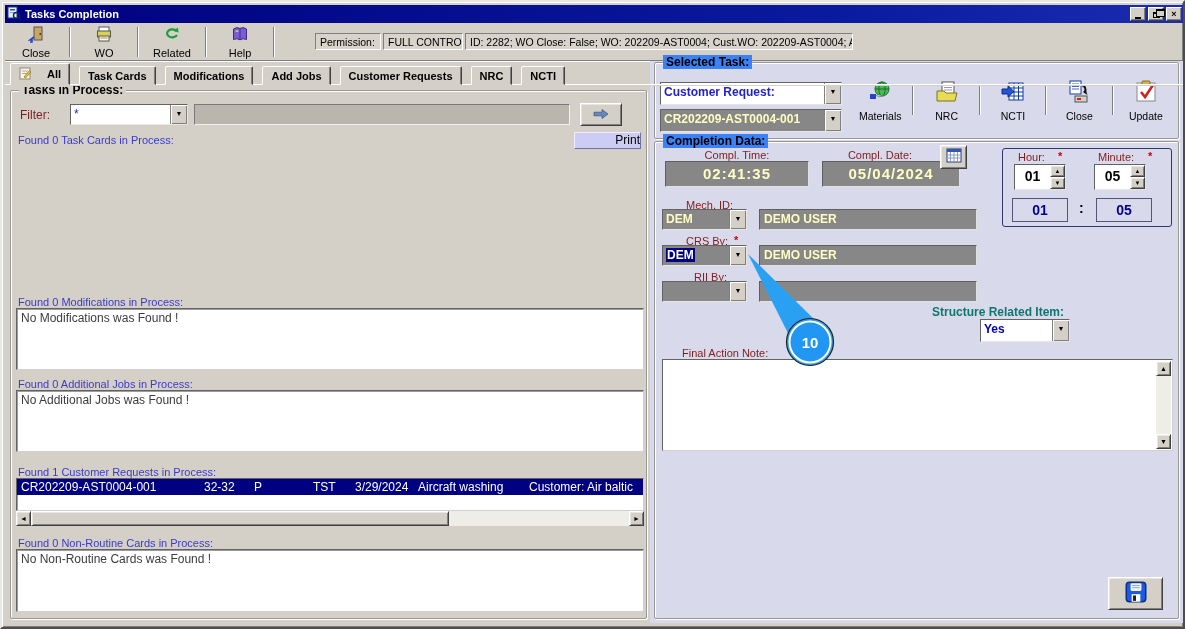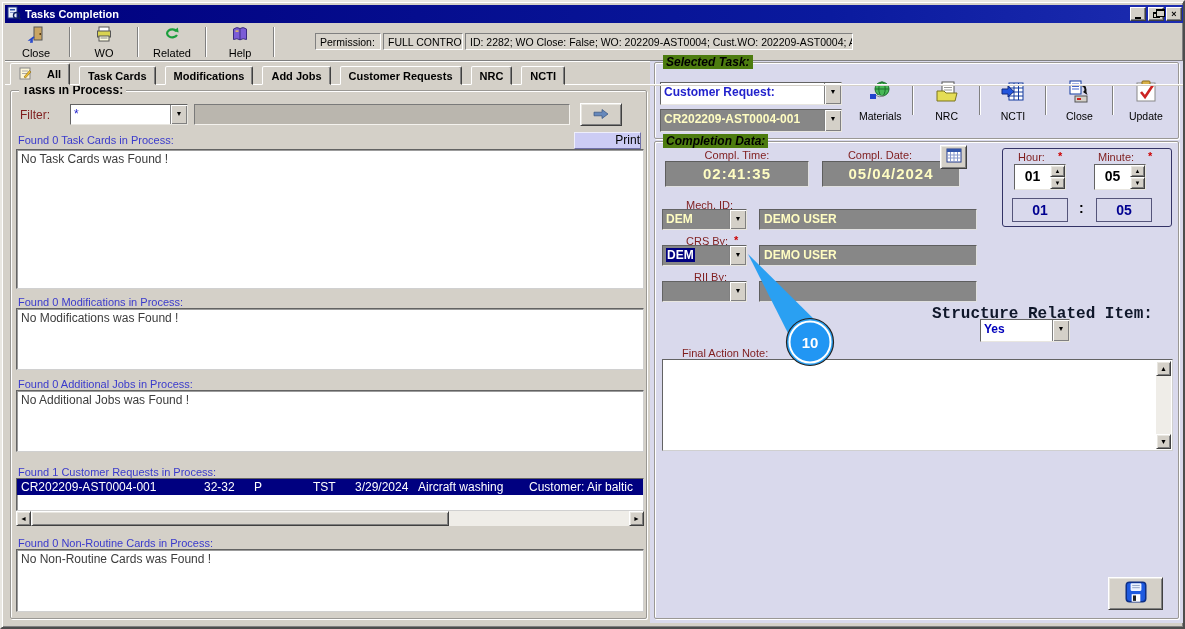--- a/index.html
+++ b/index.html
@@ -63,36 +63,36 @@
   .gray-field{ position:absolute; background:#878787; border:1px solid; border-color:#5e5e5e #e0e0e0 #e0e0e0 #5e5e5e;
     color:#fffdc2; font-weight:bold; font-size:12px; padding:2px 4px 0 4px; white-space:nowrap; overflow:hidden;}
   .bigval{ font-size:15px; text-align:center; letter-spacing:1px; padding-top:3px;}
   
   .hscroll{ position:absolute; left:14px; top:509px; width:628px; height:15px; background:#efede8; display:flex;}
   .sb-btn{ width:15px; height:15px; font-size:7px; line-height:13px; text-align:center; flex:none;}
   .hthumb{ width:418px; height:15px; margin-left:0;}
   .vscroll{ position:absolute; right:1px; top:1px; bottom:1px; width:15px; background:#efede8; display:flex; flex-direction:column; justify-content:space-between;}
   
   .right-bg{ position:absolute; left:648px; top:59px; width:533px; height:562px; background:#d9d9ec; }
-  .lav .legend{ background:#4d7c0f;font-style:italic; }
+  .lav .legend{ background:#3b82f6; }
   .grp-left .legend{ background:#d4d0c8; }
   .task-btn{ display:flex; flex-direction:column; align-items:center; justify-content:center; gap:2px; width:64px; height:60px; background:transparent; border:none; cursor:default;}
   .task-btn .lbl{ font-size:10.5px; }
   .small-label{ position:absolute; font-size:11px; color:#7f1d1d; }
   .req-star{ color:#cc0000; font-weight:bold; }
   .spinbox{ position:absolute; display:flex; background:#fff; border:1px solid; border-color:#636363 #e8e6e0 #e8e6e0 #636363;}
   .spin-val{ flex:1; text-align:center; font-size:14px; font-weight:bold; padding-top:3px;}
   .spin-btns{ width:15px; display:flex; flex-direction:column;}
   .spin-btns .btn3d{ flex:1; font-size:6px; line-height:9px; text-align:center; padding:0;}
   .hm-box{ position:absolute; left:1000px; top:146px; width:170px; height:79px; border:1px solid #333366; border-radius:3px;}
   .disp-box{ position:absolute; height:24px; border:1px solid #55557a; background:#d9d9ec; color:#000090; font-weight:bold; font-size:14px; text-align:center; padding-top:3px;}
   .note-area{ position:absolute; left:660px; top:357px; width:511px; height:92px; background:#fff; border:1px solid;
     border-color:#636363 #d0d0d0 #d0d0d0 #636363;}
   .callout-svg{ position:absolute; left:0; top:0; pointer-events:none; z-index:9;}
-  .maroon-label{ position:absolute; color:#0f172a; font-weight:bold; font-size:16px;font-family:Liberation Mono, monospace;}
+  .maroon-label{ position:absolute; color:#0f766e; font-weight:bold; font-size:12px;}
   .sel-text{ background:#000080; color:#fff; padding:0 1px;}
 </style>
 </head>
 <body>
 
 <div class="window">
 
   <div class="titlebar">
     <span>
       <svg width="14" height="14" viewBox="0 0 14 14">
@@ -201,23 +201,20 @@
   </div>
   <div class="sunken-gray" style="left:192px; top:102px; width:376px; height:21px;"></div>
   <button class="btn3d" style="position:absolute; left:578px; top:101px; width:42px; height:23px;">
     <span><svg width="18" height="10" viewBox="0 0 18 10">
           <polygon points="2,3.2 10,3.2 10,0.5 16,5 10,9.5 10,6.8 2,6.8" fill="#6688bb" stroke="#33507e" stroke-width="0.7"></polygon>
         </svg></span>
   </button>
 
   <span class="blue-label" style="left:16px; top:132px;">Found 0 Task Cards in Process:</span>
   <button class="print-btn">Print</button>
-  <div class="listbox" style="top:147px; height:140px;">
-    <div class="empty-msg">No Task Cards was Found !</div>
-  </div>
 
   <span class="blue-label" style="left:16px; top:294px;">Found 0 Modifications in Process:</span>
   <div class="listbox" style="top:306px; height:62px;">
     <div class="empty-msg">No Modifications was Found !</div>
   </div>
 
   <span class="blue-label" style="left:16px; top:376px;">Found 0 Additional Jobs in Process:</span>
   <div class="listbox" style="top:388px; height:62px;">
     <div class="empty-msg">No Additional Jobs was Found !</div>
   </div>

